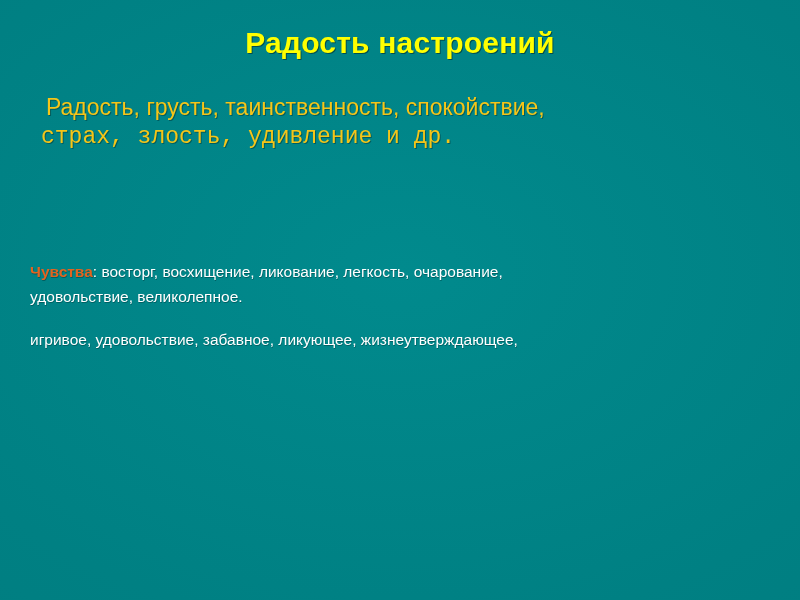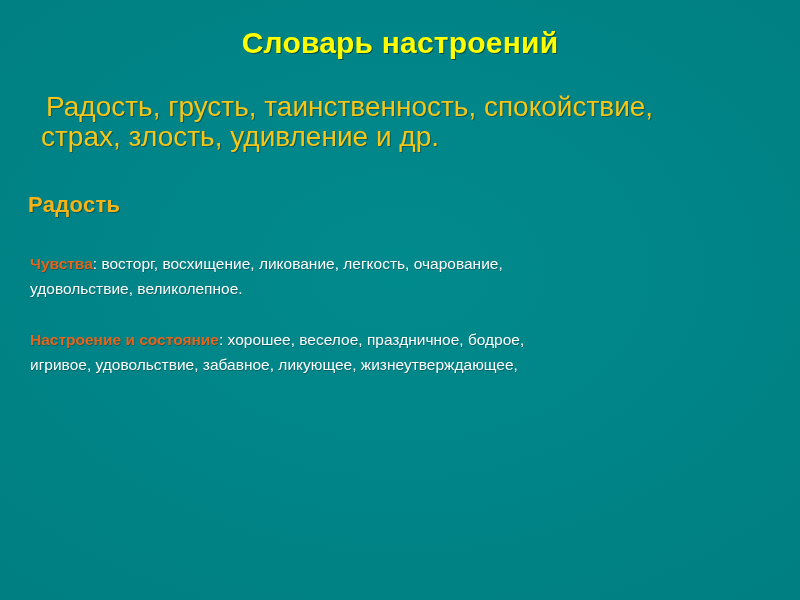--- a/index.html
+++ b/index.html
@@ -45,28 +45,29 @@
   }
 
   
   .subtitle-block {
     position: absolute;
     left: 46px;
     top: 92px;
     width: 710px;
   }
   .subtitle-line {
-    font-size: 28px;
+    font-size: 23px;
     color: #F5C518;
     line-height: 30px;
     text-shadow: 1px 1px 0 rgba(0, 60, 62, 0.55);
     white-space: nowrap;
   }
   .subtitle-line.second {
     margin-left: -5px;
+    font-family: Liberation Mono, monospace;
   }
 
   
   .section-heading {
     position: absolute;
     left: 28px;
     top: 192px;
     font-size: 22px;
     font-weight: bold;
     color: #F5B317;
@@ -78,54 +79,50 @@
   
   .para {
     position: absolute;
     left: 30px;
     width: 700px;
     color: #FFFFFF;
     font-size: 15.5px;
     line-height: 24.5px;
     text-shadow: 0.5px 0.5px 0 rgba(0, 60, 62, 0.5);
   }
-  .para.feelings  { top: 252px; }
+  .para.feelings  { top: 260px; }
   .para.mood      { top: 328px; }
 
   .para .lead {
     font-weight: bold;
     color: #E2641F;
   }
   .para .line {
     white-space: nowrap;
   }
 </style>
 </head>
 <body>
 
 <div class="slide">
 
   <div class="title-block">
-    <span class="slide-title">Словарь настроений</span>
+    <span class="slide-title">Радость настроений</span>
   </div>
 
   <div class="subtitle-block">
     <div class="subtitle-line">Радость, грусть, таинственность, спокойствие,</div>
     <div class="subtitle-line second">страх, злость, удивление и др.</div>
   </div>
 
-  <div class="section-heading">Радость</div>
 
   <div class="para feelings">
     <div class="line">
       <span class="lead">Чувства</span><span>: восторг, восхищение, ликование, легкость, очарование,</span>
     </div>
     <div class="line">удовольствие, великолепное.</div>
   </div>
 
   <div class="para mood">
-    <div class="line">
-      <span class="lead">Настроение и состояние</span><span>: хорошее, веселое, праздничное, бодрое,</span>
-    </div>
     <div class="line">игривое, удовольствие, забавное, ликующее, жизнеутверждающее,</div>
   </div>
 
 </div>
 
 </body></html>

